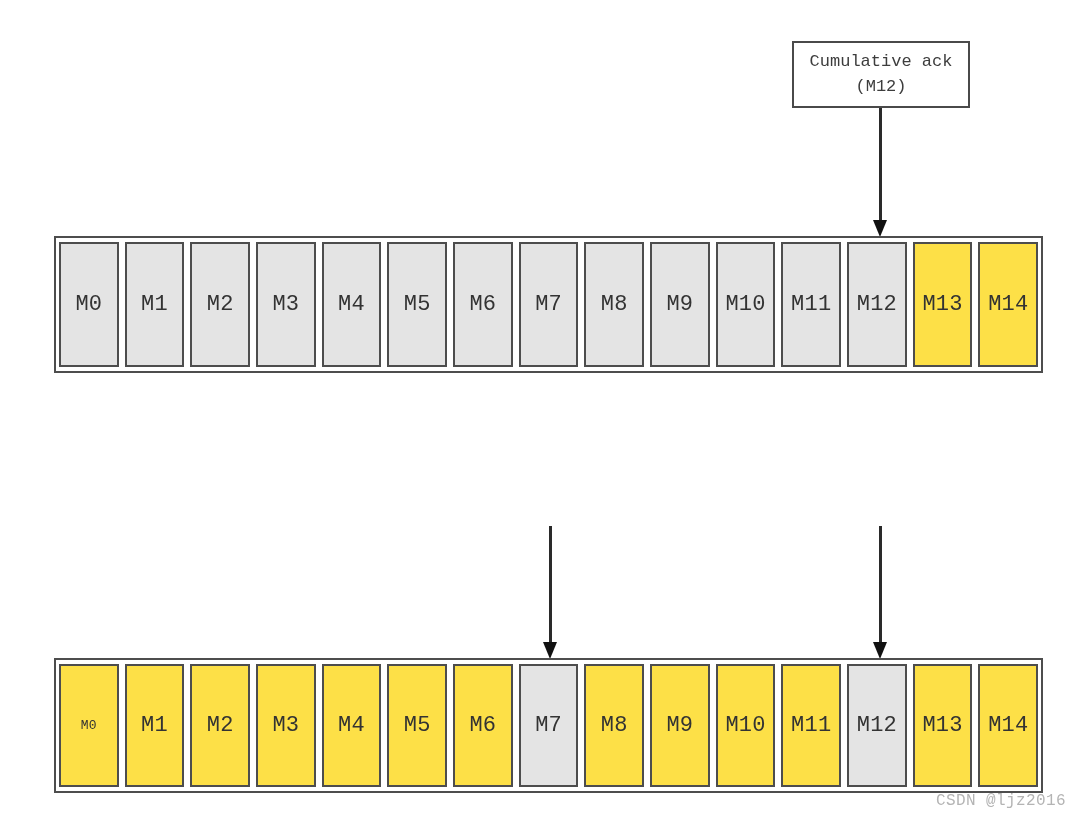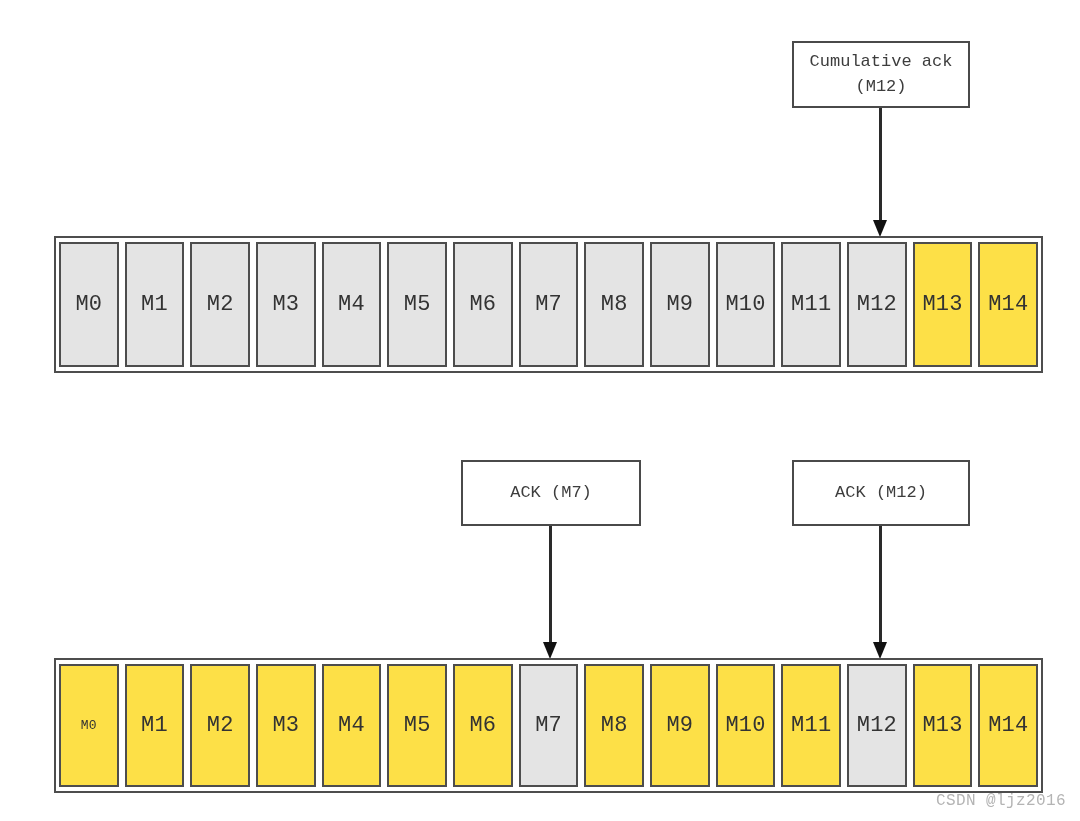--- a/index.html
+++ b/index.html
@@ -198,32 +198,26 @@
         <span>M12</span>
       </div>
       <div class="cell fill-blue">
         <span>M13</span>
       </div>
       <div class="cell fill-blue">
         <span>M14</span>
       </div>
     </div>
 
-  <div class="callout" id="callout-ack-m7">
-    <span>ACK (M7)</span>
-  </div>
 
   <div class="arrow" id="arrow-ack-m7">
     <div class="stem"></div>
     <div class="head"></div>
   </div>
 
-  <div class="callout" id="callout-ack-m12">
-    <span>ACK (M12)</span>
-  </div>
 
   <div class="arrow" id="arrow-ack-m12">
     <div class="stem"></div>
     <div class="head"></div>
   </div>
 
   <div class="msg-row" id="row-receiver">
       <div class="cell fill-blue small-label">
         <span>M0</span>
       </div>

